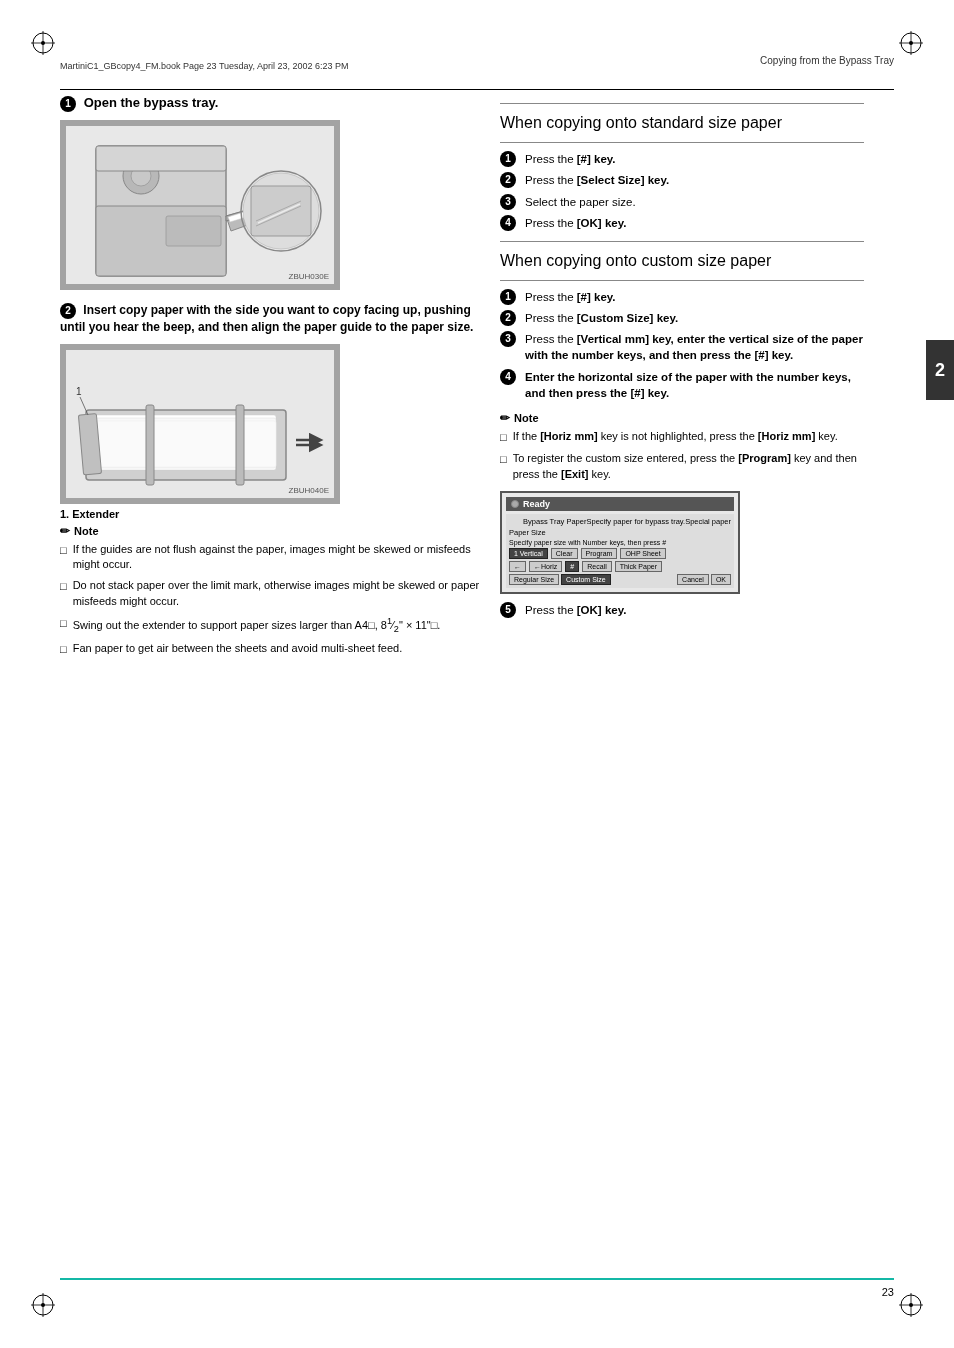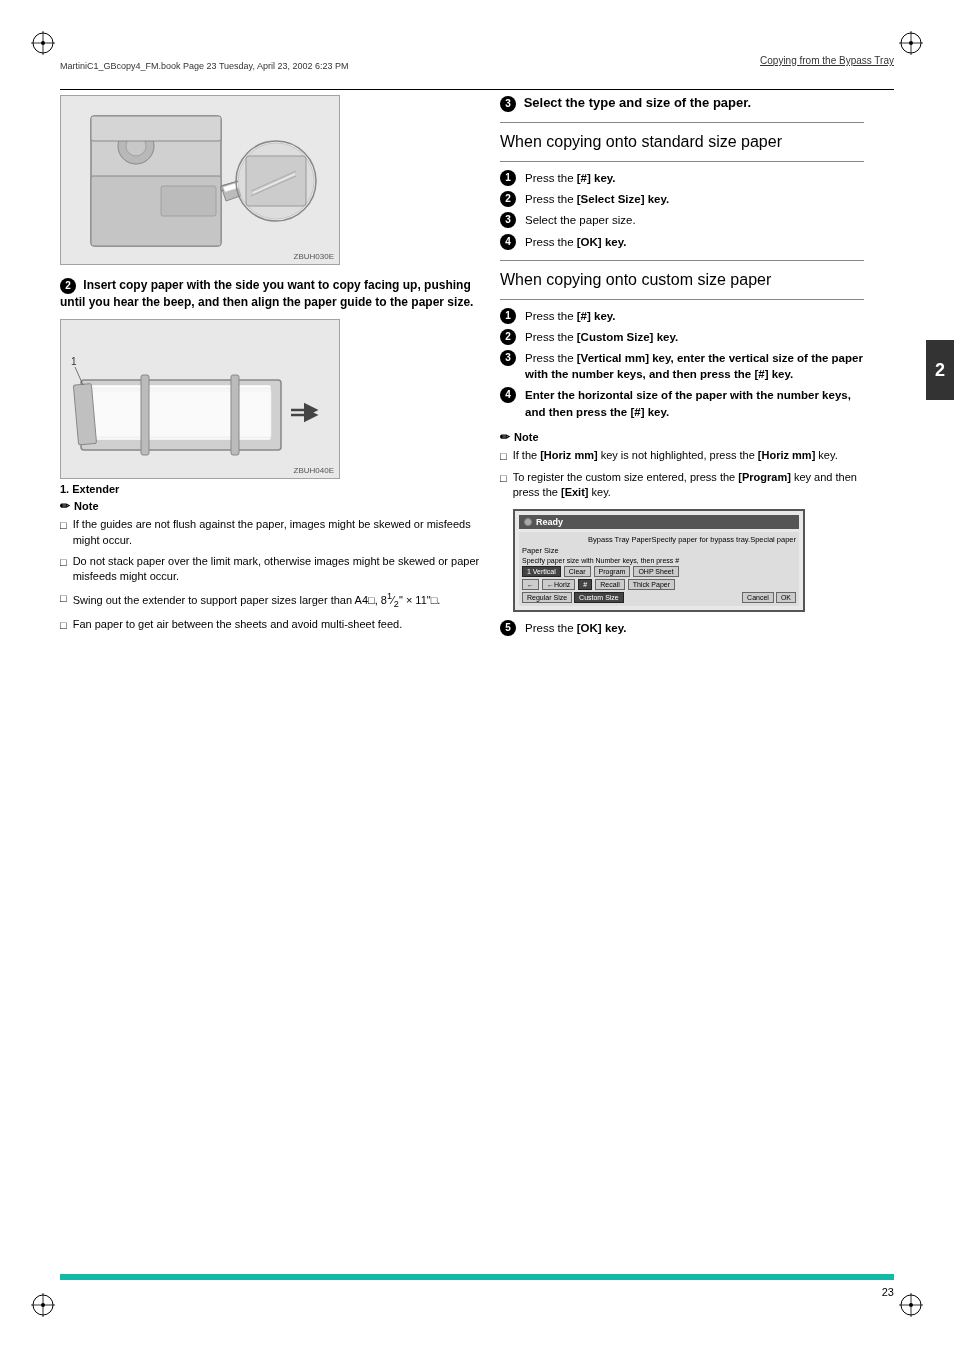--- a/index.html
+++ b/index.html
@@ -47,21 +47,20 @@
       color: #333;
       font-family: Arial, sans-serif;
     }
     .header-title {
       position: absolute;
       right: 0;
       top: 0;
       font-size: 10px;
       font-family: Arial, sans-serif;
       color: #333;
-      text-decoration: underline;
     }
 
     
     .chapter-tab {
       position: absolute;
       right: 0;
       top: 340px;
       width: 28px;
       height: 60px;
       background: #333;
@@ -75,21 +74,21 @@
       font-weight: bold;
       font-family: Arial, sans-serif;
     }
 
     
     .footer {
       position: absolute;
       bottom: 50px;
       left: 60px;
       right: 60px;
-      border-top: 6px solid #14b8a6;
+      border-top: 2px solid #14b8a6;
       padding-top: 6px;
       display: flex;
       justify-content: flex-end;
     }
     .footer-page {
       font-size: 11px;
       font-family: Arial, sans-serif;
     }
 
     
@@ -135,21 +134,21 @@
       line-height: 16px;
       font-size: 10px;
       font-weight: bold;
       margin-right: 4px;
       vertical-align: middle;
       font-family: Arial, sans-serif;
     }
 
     
     .image-box {
-      border: 1px solid #a3a3a3;
+      border: 6px solid #a3a3a3;
       background: #84cc16;
       margin-bottom: 6px;
       position: relative;
       overflow: hidden;
     }
     .image-box-label {
       position: absolute;
       bottom: 3px;
       right: 5px;
       font-size: 8px;
@@ -248,22 +247,22 @@
       flex-shrink: 0;
     }
     .sub-step-text {
       flex: 1;
     }
 
     
     .screen-box {
       border: 2px solid #555;
       background: #e8e8e8;
-      width: 292px;
-      margin: 8px 13px;
+      width: 240px;
+      margin: 8px 0;
       padding: 4px;
       font-size: 8px;
       font-family: Arial, sans-serif;
     }
     .screen-title-bar {
       background: #555;
       color: #fff;
       padding: 2px 5px;
       font-size: 9px;
       font-weight: bold;
@@ -387,20 +386,24 @@
 
   <div class="footer">
     <span class="footer-page">23</span>
   </div>
 
   <div class="content">
 
     <div class="left-col">
 
       <div style="margin-bottom:12px;">
+        <div class="step-heading">
+          <span class="step-number-circle">1</span>
+          <span>Open the bypass tray.</span>
+        </div>
 
         <div class="image-box img1">
           <svg class="illus-svg" width="280" height="170" viewBox="0 0 280 170" xmlns="http://www.w3.org/2000/svg">
 
             <rect width="280" height="170" fill="#e8e8e8"></rect>
 
             <rect x="30" y="20" width="130" height="130" rx="4" fill="#d0d0d0" stroke="#888" stroke-width="1.5"></rect>
 
             <rect x="30" y="80" width="130" height="70" rx="2" fill="#c5c5c5" stroke="#888" stroke-width="1"></rect>
 
@@ -493,24 +496,20 @@
             <span class="note-bullet">□</span>
             <span class="note-text">Fan paper to get air between the sheets and avoid multi-sheet feed.</span>
           </div>
         </div>
       </div>
     </div>
 
     <div class="right-col">
 
       <div style="margin-bottom:10px;">
-        <div class="section-heading">
-          <span class="step-number-circle">3</span>
-          <span>Select the type and size of the paper.</span>
-        </div>
 
         <hr class="divider">
 
         <div style="margin-bottom:10px;">
           <div class="sub-section-label">When copying onto standard size paper</div>
           <hr class="divider">
 
           <div class="sub-step">
             <span class="sub-step-num step-number-circle">1</span>
             <span class="sub-step-text">Press the <strong>[#] key.</strong></span>

